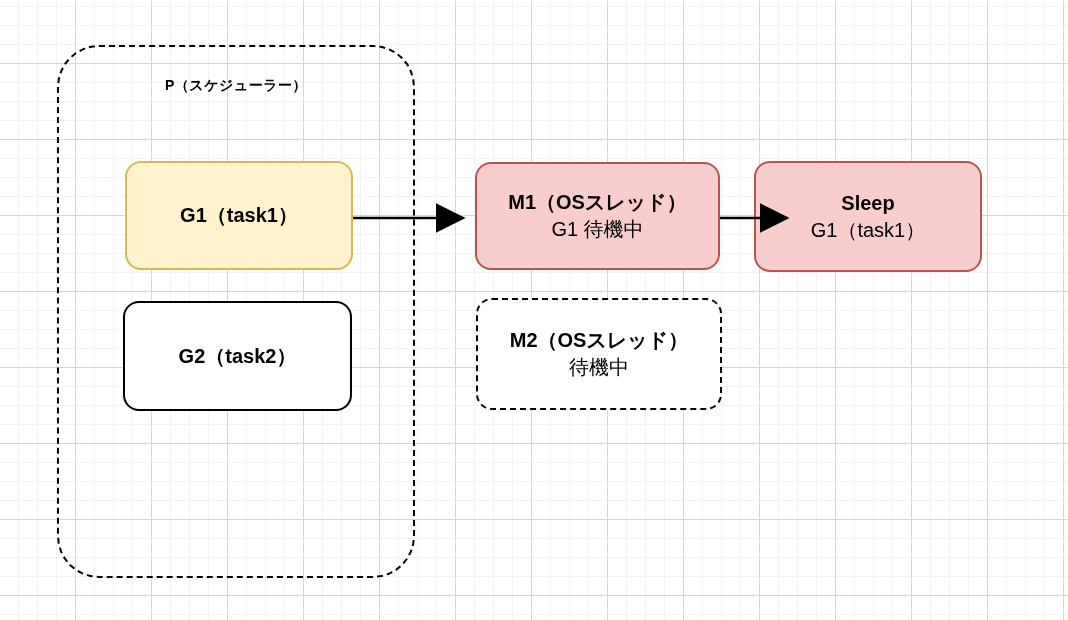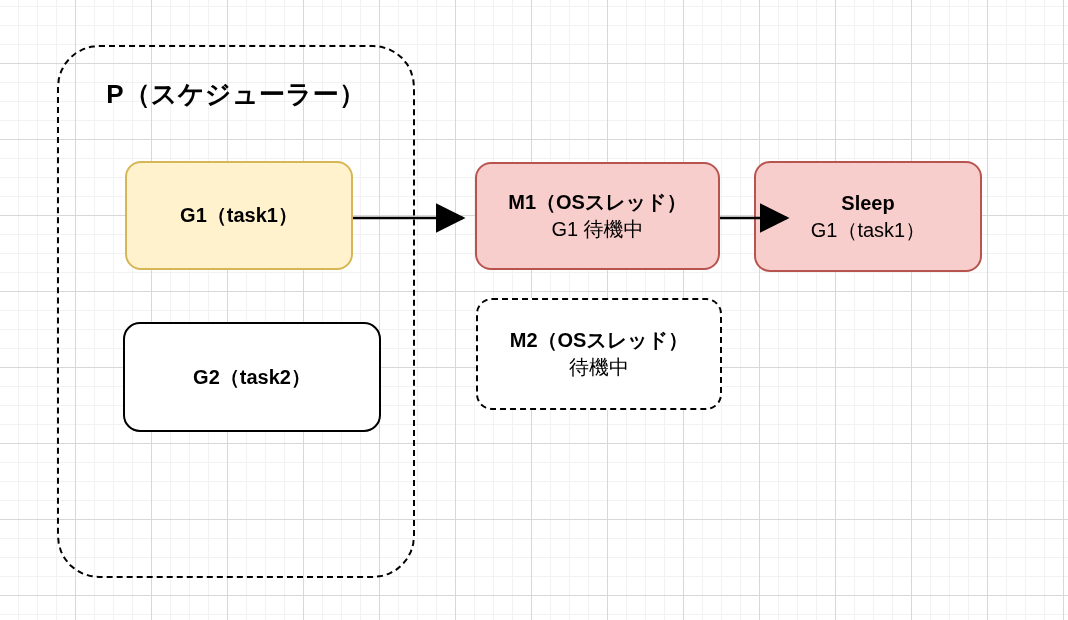--- a/index.html
+++ b/index.html
@@ -28,42 +28,42 @@
     width: 358px; height: 533px;
     border: 2.5px dashed #000000;
     border-radius: 42px;
     background: transparent;
   }
   .group-title {
     position: absolute;
     left: 0; top: 30px;
     width: 100%;
     text-align: center;
-    font-size: 26px;
+    font-size: 14px;
     font-weight: bold;
     letter-spacing: 0.5px;
   }
   .node {
     position: absolute;
     display: flex;
     flex-direction: column;
     align-items: center;
     justify-content: center;
     border-radius: 16px;
     border: 2px solid #000000;
     text-align: center;
     font-size: 20px;
     line-height: 27px;
     background: #ffffff;
   }
   .node .title { font-weight: bold; }
   .node .subtitle { font-weight: normal; }
   .node.dashed { border-style: dashed; border-width: 2.5px; }
   #node-g1    { left: 125px; top: 161px; width: 228px; height: 109px; }
-  #node-g2    { left: 123px; top: 322px; width: 258px; height: 110px; border-radius: 17px; }
+  #node-g2    { left: 123px; top: 301px; width: 229px; height: 110px; }
   #node-m1    { left: 475px; top: 162px; width: 245px; height: 108px; text-align: right; }
   #node-m2    { left: 476px; top: 298px; width: 246px; height: 112px; }
   #node-sleep { left: 754px; top: 161px; width: 228px; height: 111px; }
   .arrows {
     position: absolute;
     left: 0; top: 0;
     width: 1068px; height: 620px;
     pointer-events: none;
   }
 </style>

